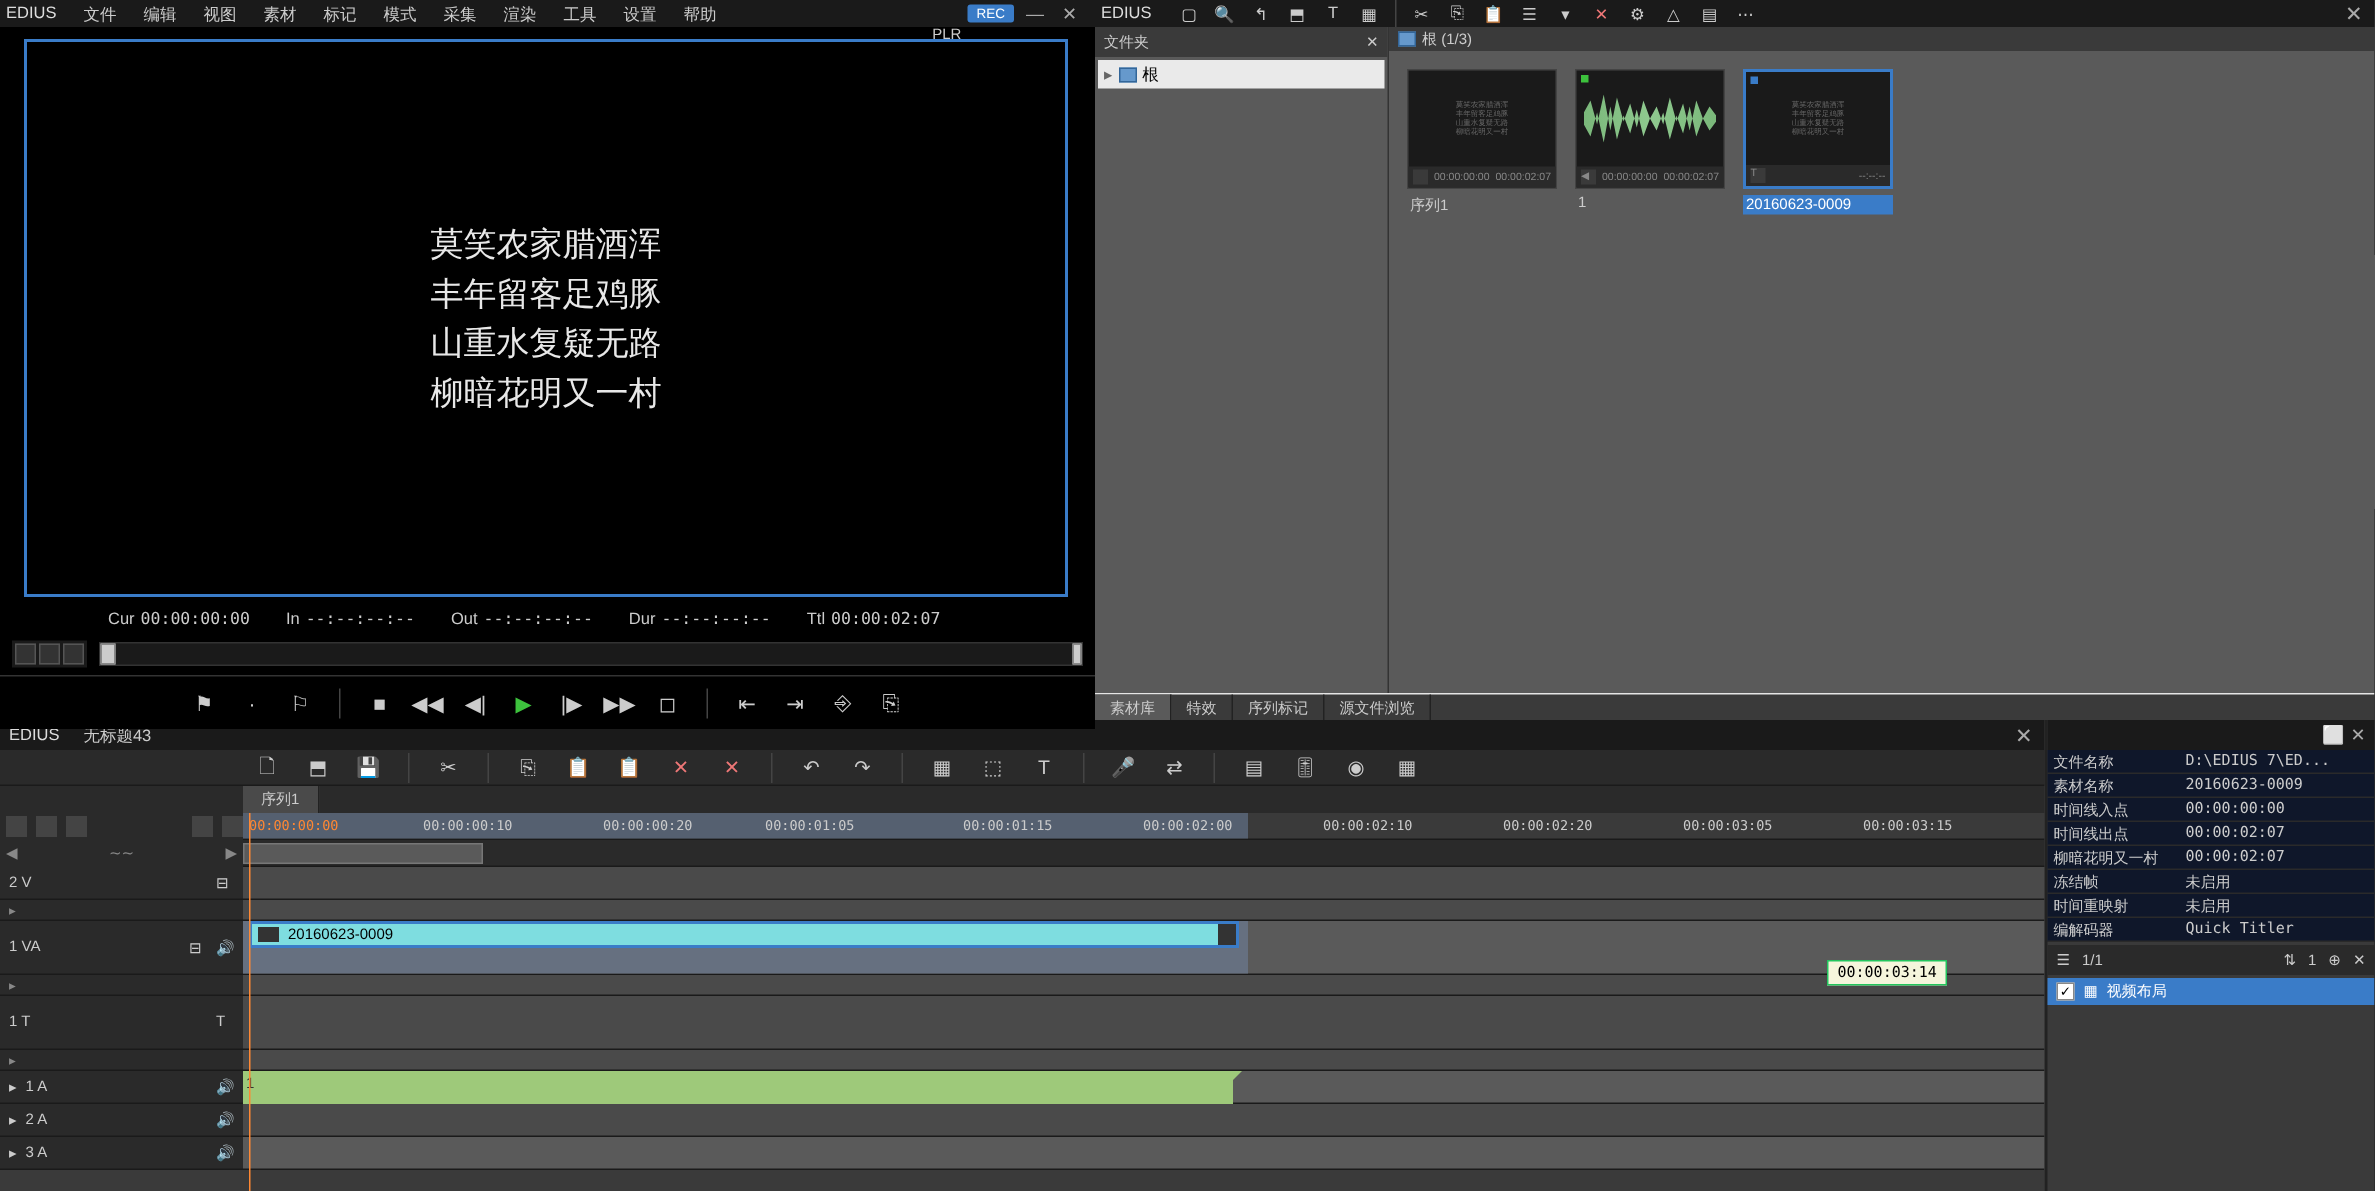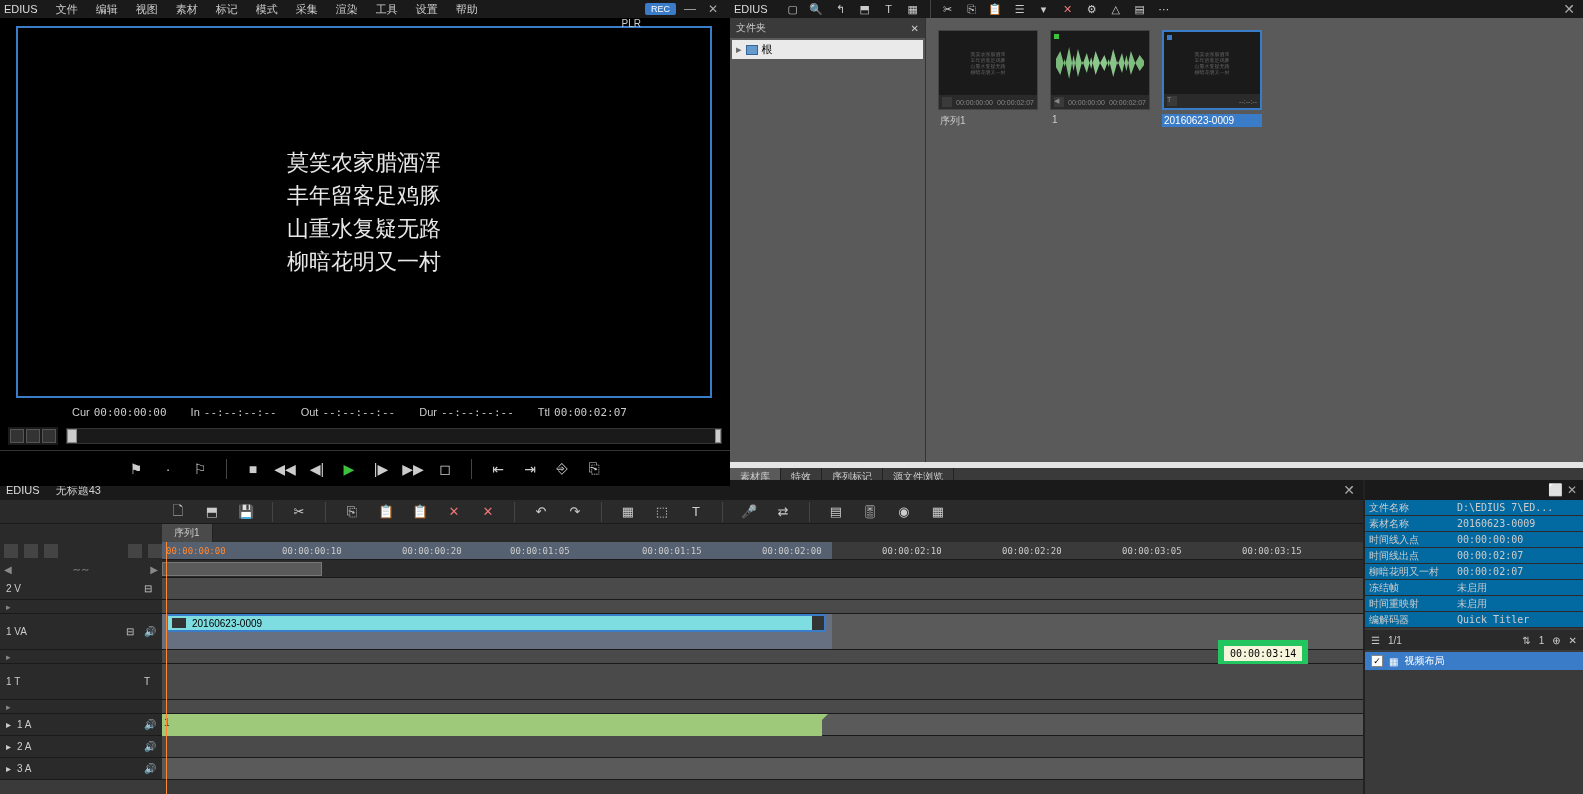--- a/index.html
+++ b/index.html
@@ -62,21 +62,21 @@
 .clip-dot.blue { background: #3a7cc8; }
 .clip-thumb-content { flex: 1; display: flex; align-items: center; justify-content: center; }
 .clip-text-lines { color: #666; font-size: 5px; line-height: 1.2; text-align: center; }
 .waveform { width: 90%; height: 40px; margin: auto; position: relative; }
 .wave-bg { position: absolute; inset: 0; background: linear-gradient(to right, #7ab87a 0%, #8fc98f 50%, #7ab87a 100%); clip-path: polygon(0 40%, 5% 20%, 10% 60%, 15% 10%, 20% 70%, 25% 15%, 30% 55%, 35% 25%, 40% 65%, 45% 20%, 50% 50%, 55% 30%, 60% 60%, 65% 15%, 70% 55%, 75% 25%, 80% 70%, 85% 20%, 90% 50%, 95% 30%, 100% 45%, 100% 55%, 95% 70%, 90% 50%, 85% 80%, 80% 30%, 75% 75%, 70% 45%, 65% 85%, 60% 40%, 55% 70%, 50% 50%, 45% 80%, 40% 35%, 35% 75%, 30% 45%, 25% 85%, 20% 30%, 15% 90%, 10% 40%, 5% 80%, 0 60%); }
 .clip-footer { height: 14px; background: #2a2a2a; display: flex; align-items: center; justify-content: space-between; padding: 0 3px; font-size: 7px; color: #888; font-family: monospace; }
 .clip-footer-icon { width: 10px; height: 10px; background: #3a3a3a; }
 .clip-label { color: #ccc; font-size: 10px; margin-top: 4px; padding-left: 2px; }
 .clip-label.selected { background: #3a7cc8; color: #fff; padding: 1px 2px; }
 
-.bin-tabs { height: 18px; background: #3a3a3a; display: flex; border-top: 6px solid #e5e5e5; }
+.bin-tabs { height: 18px; background: #3a3a3a; display: flex; border-top: 1px solid #e5e5e5; }
 .bin-tab { padding: 2px 10px; color: #ccc; font-size: 10px; cursor: pointer; border-right: 1px solid #222; }
 .bin-tab.active { background: #5a5a5a; }
 
 
 .timeline-section { height: 314px; display: flex; }
 .timeline-main { flex: 1; background: #3a3a3a; display: flex; flex-direction: column; }
 .timeline-header { height: 20px; background: #1a1a1a; display: flex; align-items: center; }
 .project-title { color: #ccc; padding: 0 8px; font-size: 11px; }
 .timeline-header .close-x { margin-left: auto; padding-right: 8px; color: #aaa; cursor: pointer; font-size: 14px; }
 
@@ -111,28 +111,28 @@
 .track-lane.tall { height: 36px; }
 .track-lane.dark { background: #4a4a4a; }
 .track-lane-expand { height: 14px; background: #4a4a4a; border-bottom: 1px solid #1a1a1a; }
 .clip-bar { position: absolute; top: 2px; height: 18px; background: #7edde0; border: 1px solid #3a7cc8; display: flex; align-items: center; padding: 0 4px; color: #000; font-size: 10px; }
 .clip-bar.selected { border: 2px solid #3a7cc8; }
 .clip-bar-icon { width: 14px; height: 10px; background: #333; margin-right: 6px; }
 .clip-bar-end { width: 12px; height: 100%; background: #333; margin-left: auto; margin-right: -4px; }
 .audio-clip { position: absolute; top: 0; height: 22px; background: #9ec97a; border-right: 16px solid transparent; }
 .audio-clip::after { content: ""; position: absolute; right: -22px; top: 0; border-left: 22px solid #9ec97a; border-bottom: 22px solid transparent; }
 .audio-label { position: absolute; left: 2px; top: 3px; color: #333; font-size: 10px; }
-.tooltip { position: absolute; background: #f5f5dc; color: #000; padding: 2px 6px; font-size: 10px; font-family: monospace; border: 6px solid #22c55e; }
+.tooltip { position: absolute; background: #f5f5dc; color: #000; padding: 2px 6px; font-size: 10px; font-family: monospace; border: 1px solid #22c55e; }
 .video-stripe { position: absolute; top: 0; left: 0; height: 100%; width: 670px; background: #667080; }
 
 
 .info-panel { width: 220px; background: #3a3a3a; border-left: 2px solid #222; display: flex; flex-direction: column; }
 .info-panel-header { height: 20px; background: #1a1a1a; display: flex; align-items: center; justify-content: flex-end; padding-right: 6px; color: #aaa; font-size: 12px; gap: 4px; }
 .info-close { cursor: pointer; }
-.props-table { background: #0369a1; }
+.props-table { background: #0f172a; }
 .prop-row { display: flex; height: 16px; border-bottom: 1px solid #2a2a2a; font-size: 10px; }
 .prop-label { width: 88px; padding-left: 4px; color: #ccc; display: flex; align-items: center; }
 .prop-value { flex: 1; padding-left: 4px; color: #ccc; display: flex; align-items: center; font-family: monospace; }
 .effect-bar { height: 20px; background: #2a2a2a; display: flex; align-items: center; padding: 0 6px; gap: 8px; color: #ccc; font-size: 10px; margin-top: 2px; }
 .effect-bar .spacer { flex: 1; }
 .effect-item { height: 18px; background: #3a7cc8; display: flex; align-items: center; padding: 0 6px; gap: 6px; color: #fff; font-size: 10px; margin-top: 2px; }
 .checkbox { width: 12px; height: 12px; background: #fff; border: 1px solid #888; display: flex; align-items: center; justify-content: center; color: #000; font-size: 9px; }
 </style>
 </head>
 <body>
@@ -240,20 +240,24 @@
           <span>文件夹</span>
           <span class="close-x">✕</span>
         </div>
         <div class="folder-item">
           <span style="color:#666">▸</span>
           <div class="folder-icon-small"></div>
           <span>根</span>
         </div>
       </div>
       <div class="clips-area">
+        <div class="clips-header">
+          <div class="folder-icon-small"></div>
+          <span>根 (1/3)</span>
+        </div>
         <div class="clips-grid">
           <div class="clip-card">
             <div class="clip-thumb">
               <div class="clip-thumb-content">
                   <div class="clip-text-lines">莫笑农家腊酒浑<br>丰年留客足鸡豚<br>山重水复疑无路<br>柳暗花明又一村</div>
                 </div>
               <div class="clip-footer">
                   <span class="clip-footer-icon"></span>
                   <span>00:00:00:00</span>
                   <span>00:00:02:07</span>

